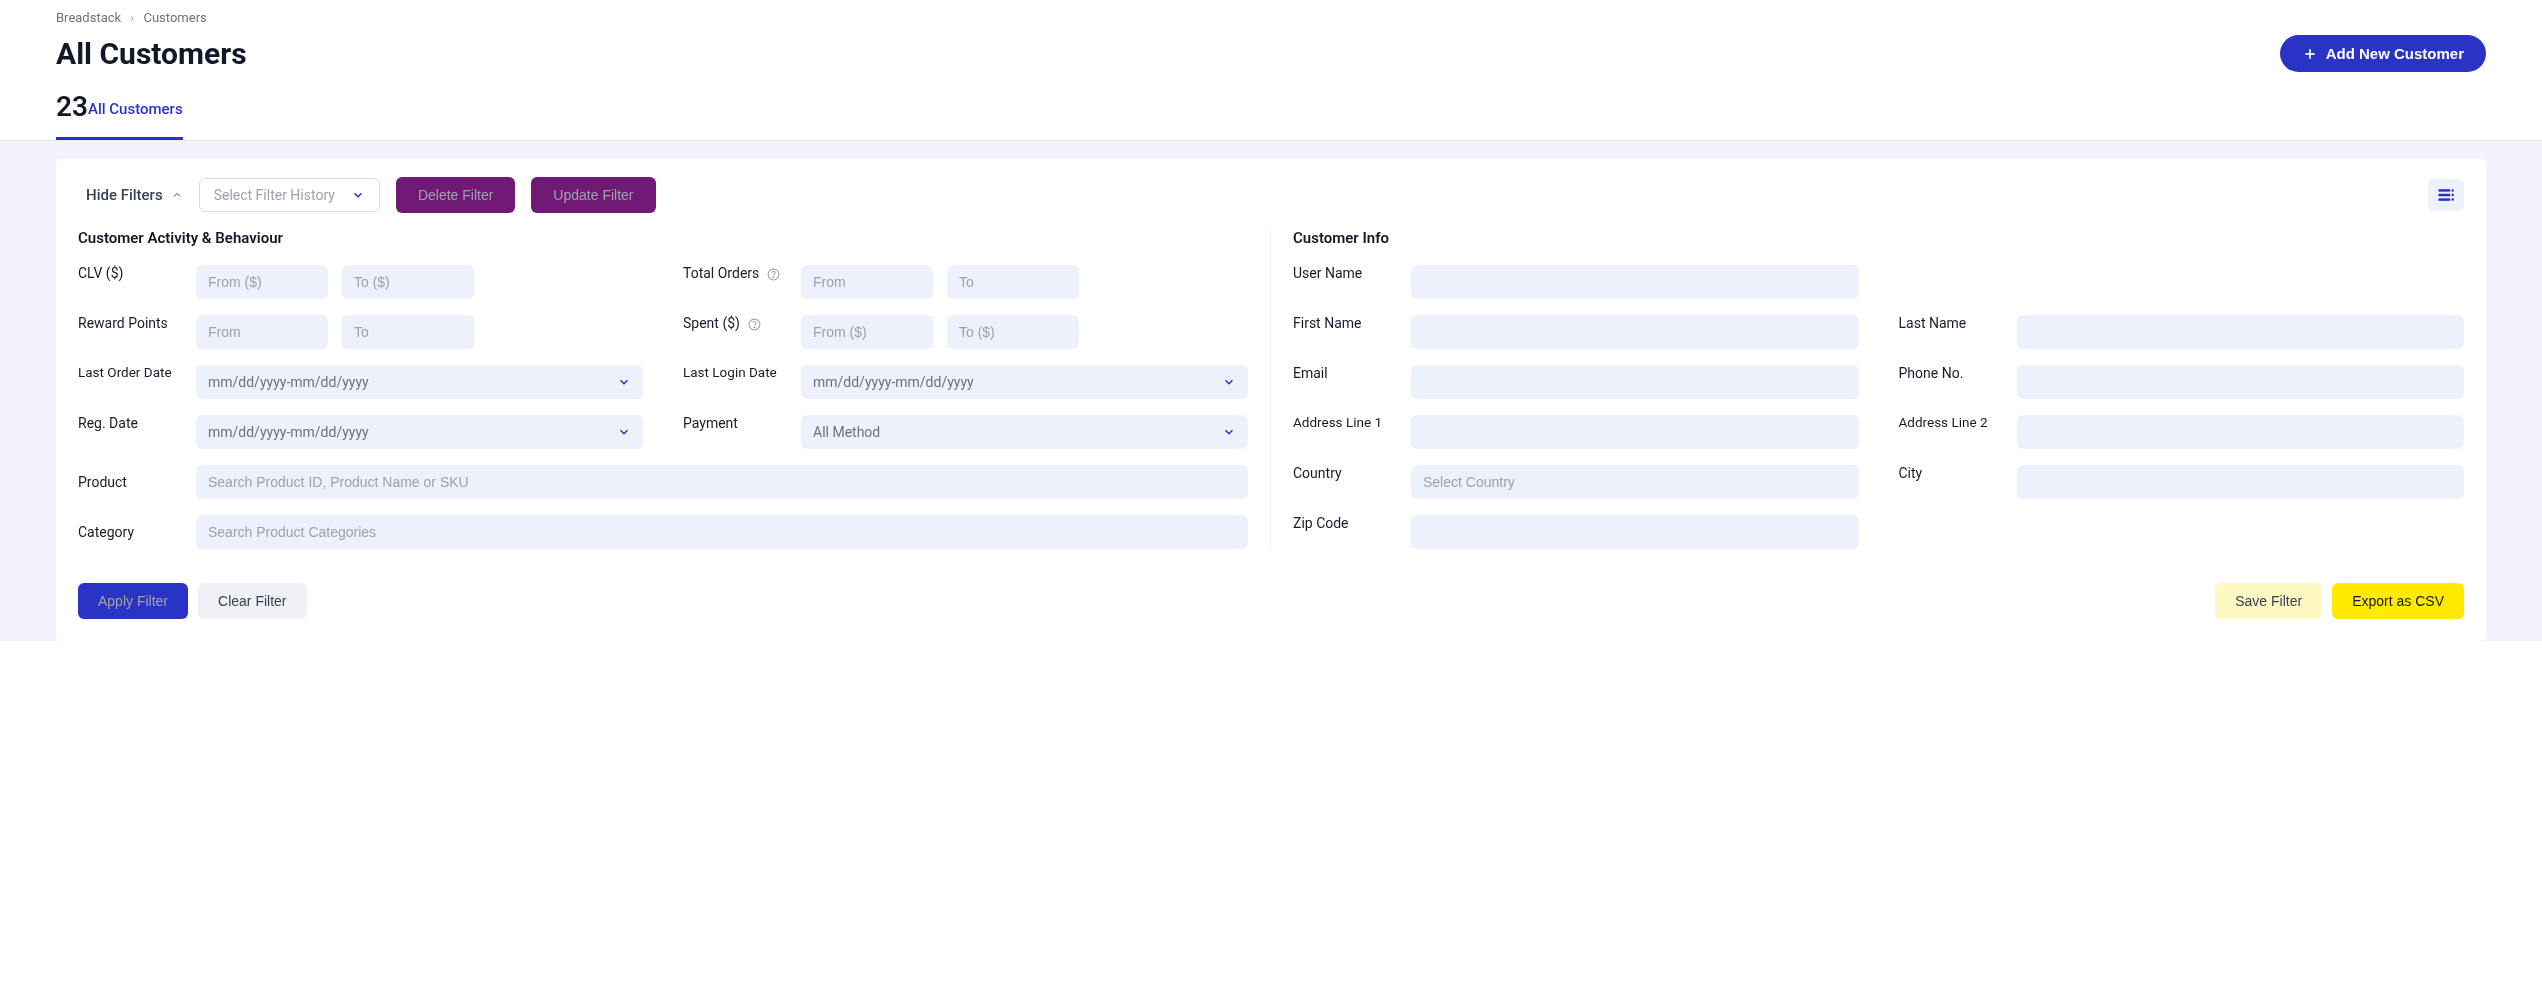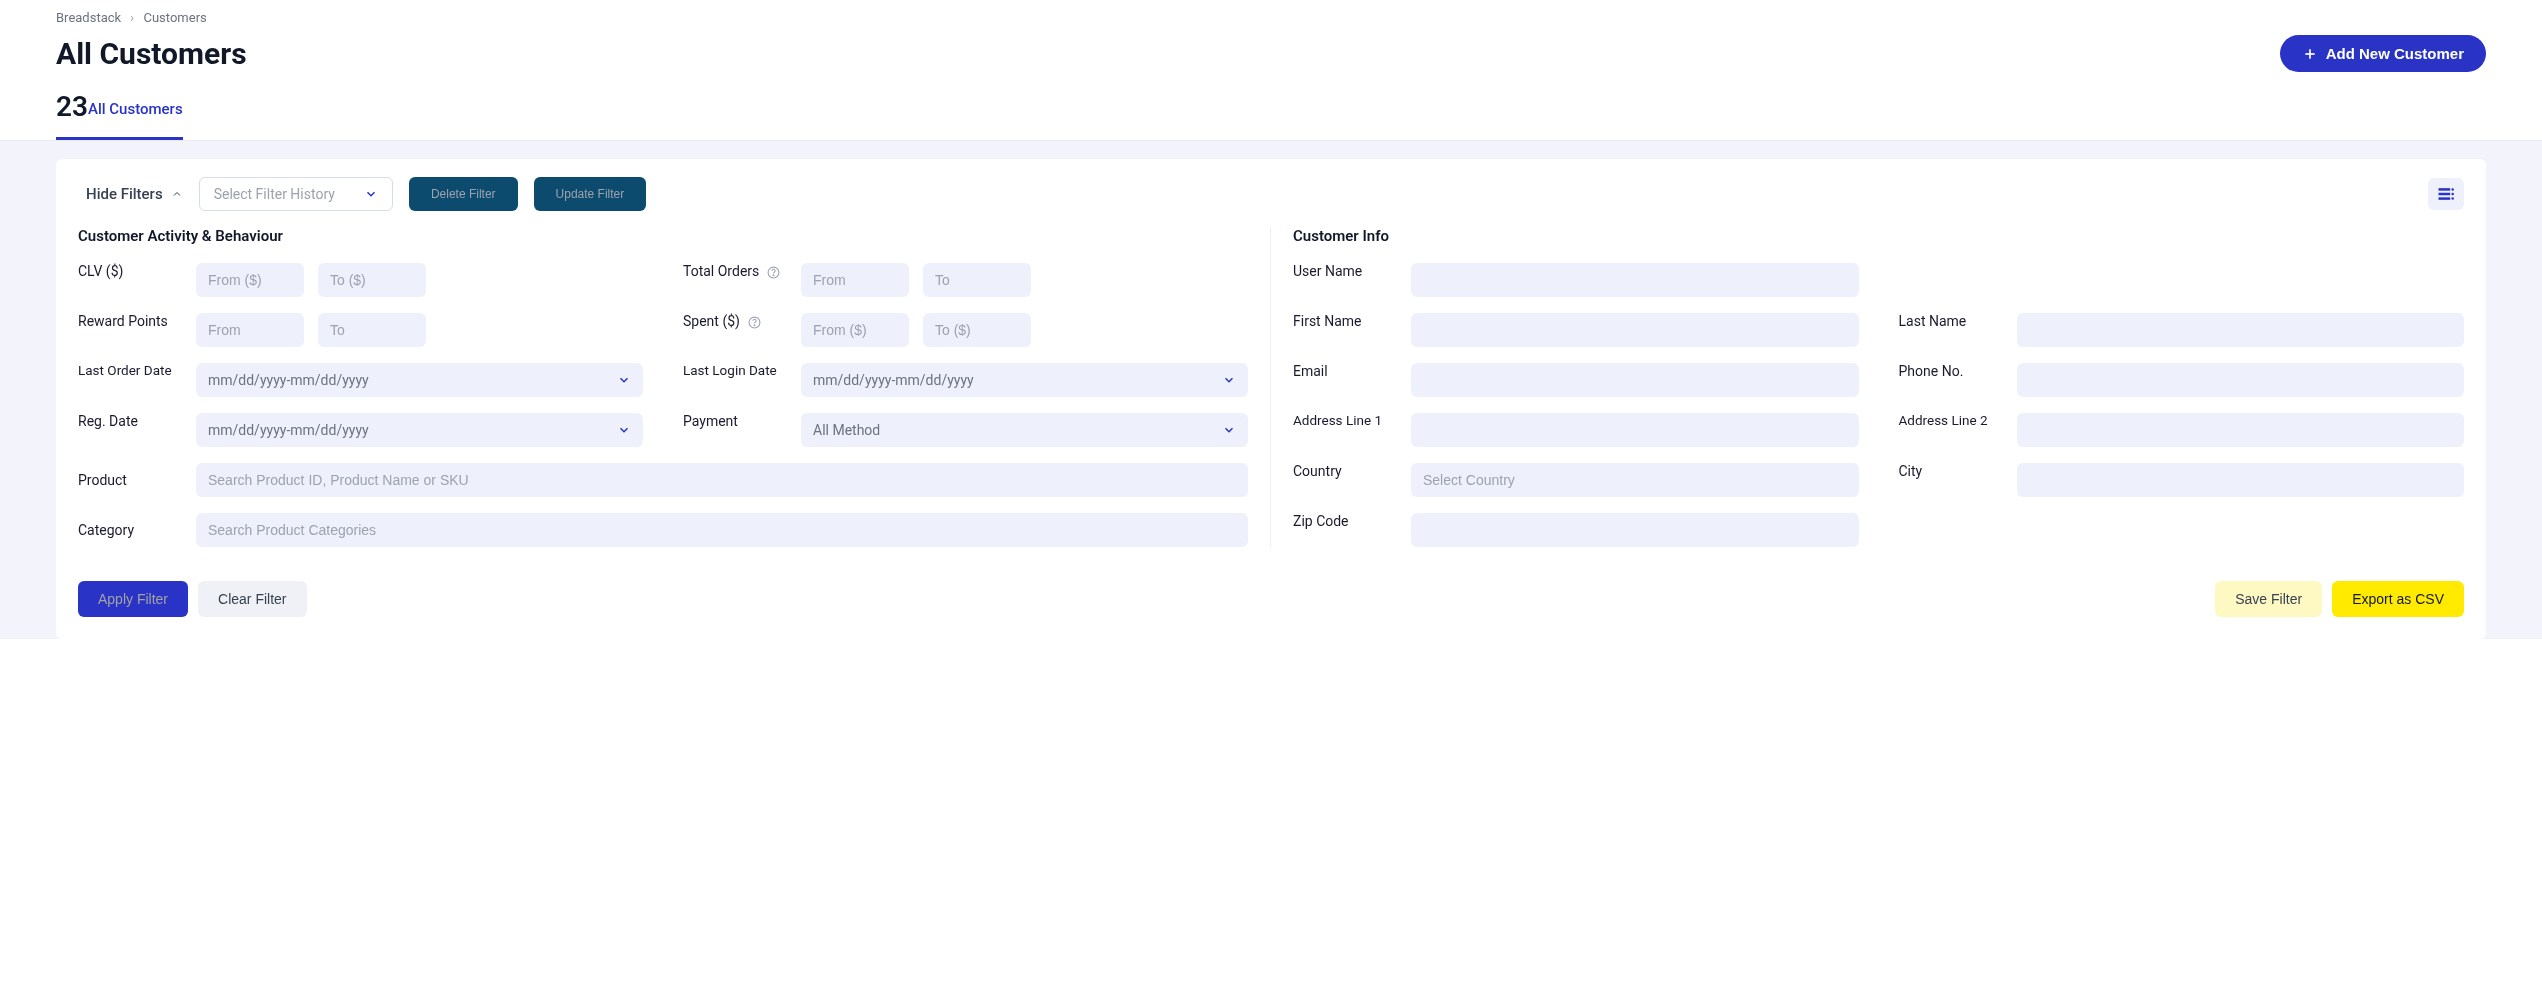--- a/index.html
+++ b/index.html
@@ -40,27 +40,27 @@
   padding: 0 22px 16px 22px;
 }
 .panel-top-left { display: flex; align-items: center; gap: 16px; }
 .hide-filters {
   display: flex; align-items: center; gap: 8px; font-size: 15px;
   font-weight: 500; color: #374151; cursor: pointer; margin-left: 8px;
 }
 .hide-filters .chev { width: 12px; height: 12px; }
 .select-history {
   background: #fff; border: 1px solid #d7dbf0; border-radius: 6px;
-  padding: 8px 14px; display: flex; align-items: center; gap: 29px;
+  padding: 8px 14px; display: flex; align-items: center; gap: 16px;
   color: #9ca3af; cursor: pointer; font-size: 14px;
 }
 .select-history .arrow { color: #2933c5; }
 .disabled-btn {
-  background: #0c4a6e; color: #9ca3af; border: none; border-radius: 6px;
-  padding: 10px 22px; font-size: 12px; cursor: not-allowed;
+  background: #701a75; color: #9ca3af; border: none; border-radius: 6px;
+  padding: 10px 22px; font-size: 14px; cursor: not-allowed;
 }
 .list-icon {
   background: #eef0fb; border-radius: 6px; padding: 6px 8px;
   display: flex; align-items: center; justify-content: center; cursor: pointer;
 }
 .list-icon svg { width: 20px; height: 20px; }
 
 .filter-body { padding: 0 22px; display: flex; gap: 0; }
 .left-col { flex: 1 1 50%; padding-right: 22px; border-right: 1px solid #eceef5; }
 .right-col { flex: 1 1 50%; padding-left: 22px; }
@@ -70,21 +70,21 @@
   width: 14px; height: 14px; margin-left: 4px; vertical-align: middle;
   color: #9ca3af;
 }
 .input-group { display: flex; gap: 14px; flex: 1; }
 .txt, .date-sel, .wide-input, .country-sel {
   background: #eef0fb; border: none; border-radius: 6px;
   padding: 9px 12px; font-size: 14px; color: #374151;
   outline: none;
 }
 .txt::placeholder, .wide-input::placeholder, .country-sel.placeholder { color: #9ca3af; }
-.txt { width: 108px; }
+.txt { width: 132px; }
 .date-sel, .country-sel {
   flex: 1; display: flex; justify-content: space-between; align-items: center;
   cursor: pointer; color: #6b7280;
 }
 .date-sel .arrow, .country-sel .arrow { color: #2933c5; }
 .wide-input { width: 100%; }
 
 .left-grid { display: grid; grid-template-columns: 1fr 1fr; column-gap: 40px; }
 .left-pair { display: flex; align-items: flex-start; gap: 18px; margin-bottom: 16px; }
 .left-pair .field-label { flex: 0 0 100px; }

